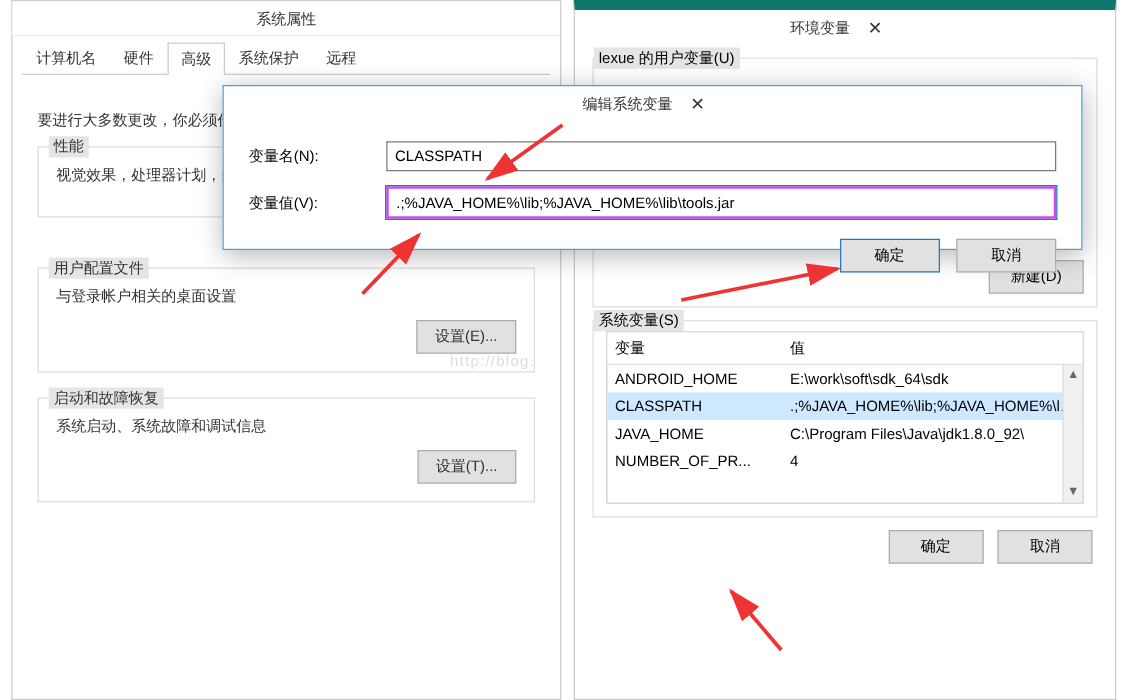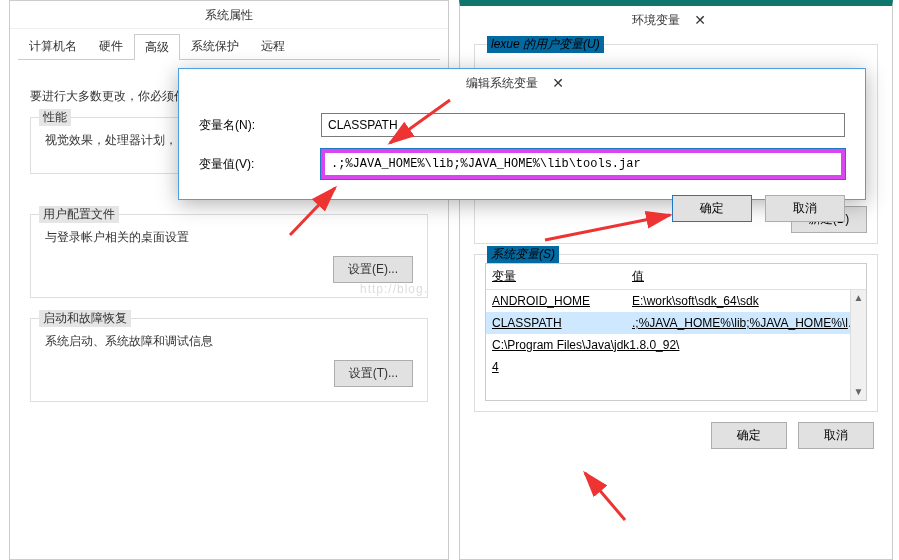--- a/index.html
+++ b/index.html
@@ -17,42 +17,42 @@
 .tab.active { border-color: #ccc; background: #fff; position: relative; top: 1px; }
 .body-pad { padding: 12px 20px; color: #333; }
 .group { border: 1px solid #ddd; padding: 10px 14px 14px 14px; margin-top: 12px; position: relative; }
 .group-title { position: absolute; top: -9px; left: 8px; background: #e5e5e5; padding: 0 4px; color: #333; }
 .group p { margin: 4px 0 10px 0; color: #333; }
 .btn { display: inline-block; min-width: 76px; padding: 4px 14px; border: 1px solid #adadad; background: #e1e1e1; text-align: center; cursor: pointer; }
 .btn-row { text-align: right; margin-top: 6px; }
 .btn-row .btn { margin-left: 8px; }
 
 
-.envvar { left: 459px; top: 0; width: 434px; height: 560px; border-top: 6px solid #0f766e; }
+.envvar { left: 459px; top: 0; width: 434px; height: 560px; border-top: 8px solid #0f766e; }
 .envvar .titlebar { color: #333; }
 .fieldset { border: 1px solid #ddd; margin: 10px 14px; padding: 8px 10px 10px 10px; position: relative; }
-.fs-title { position: absolute; top: -9px; left: 12px; background: #0369a1; padding: 0 4px; font-style: italic; }
-.table { border: 1px solid #ccc; width: 100%; text-decoration: underline; }
+.fs-title { position: absolute; top: -9px; left: 0; background: #e5e5e5; padding: 0 4px; }
+.table { border: 1px solid #ccc; width: 100%; }
 .thead, .trow { display: flex; }
 .thead { background: #fff; border-bottom: 1px solid #e0e0e0; }
 .th, .td { padding: 4px 6px; overflow: hidden; white-space: nowrap; text-overflow: ellipsis; }
 .col-var { width: 140px; }
 .col-val { flex: 1; }
 .trow.sel { background: #cde8ff; }
 .scroll { height: 110px; overflow: hidden; position: relative; }
 .scrollbar { position: absolute; right: 0; top: 0; bottom: 0; width: 16px; background: #f0f0f0; border-left: 1px solid #ddd; }
 .scrollbar .up, .scrollbar .down { height: 16px; text-align: center; line-height: 16px; font-size: 10px; color: #666; }
 
 
 .editdlg { left: 178px; top: 68px; width: 688px; height: 132px; border: 1px solid #4da0e0; box-shadow: 0 4px 20px rgba(0,0,0,0.3); z-index: 10; }
 .editdlg .titlebar { color: #333; }
-.formrow { display: flex; align-items: center; padding: 6px 20px; gap: 12px; }
+.formrow { display: flex; align-items: center; padding: 6px 20px; }
 .formrow label { width: 110px; }
 .formrow input { flex: 1; padding: 4px 6px; border: 1px solid #7a7a7a; }
-.formrow input.focused { border: 4px solid #d946ef; outline: 1px solid #2077c4; font-family: Liberation Mono, monospace; }
+.formrow input.focused { border: 2px solid #d946ef; outline: 1px solid #2077c4; }
 .dlg-btns { text-align: right; padding: 10px 20px; }
 .dlg-btns .btn { min-width: 80px; margin-left: 10px; }
 .btn.primary { border: 1px solid #2077c4; }
 
 
 .arrow { position: absolute; pointer-events: none; z-index: 20; }
 .watermark { position:absolute; left:360px; top:282px; color:#ddd; font-size:12px; letter-spacing:1px; z-index:5;}
 </style>
 </head>
 <body>
@@ -114,23 +114,25 @@
       <div class="scroll">
         <div class="trow">
           <div class="td col-var">ANDROID_HOME</div>
           <div class="td col-val">E:\work\soft\sdk_64\sdk</div>
         </div>
         <div class="trow sel">
           <div class="td col-var">CLASSPATH</div>
           <div class="td col-val">.;%JAVA_HOME%\lib;%JAVA_HOME%\li...</div>
         </div>
         <div class="trow">
+          <div class="td col-var">JAVA_HOME</div>
           <div class="td col-val">C:\Program Files\Java\jdk1.8.0_92\</div>
         </div>
         <div class="trow">
+          <div class="td col-var">NUMBER_OF_PR...</div>
           <div class="td col-val">4</div>
         </div>
         <div class="scrollbar">
           <div class="up">▲</div>
           <div class="down" style="position:absolute;bottom:0;width:100%;">▼</div>
         </div>
       </div>
     </div>
   </div>
 

